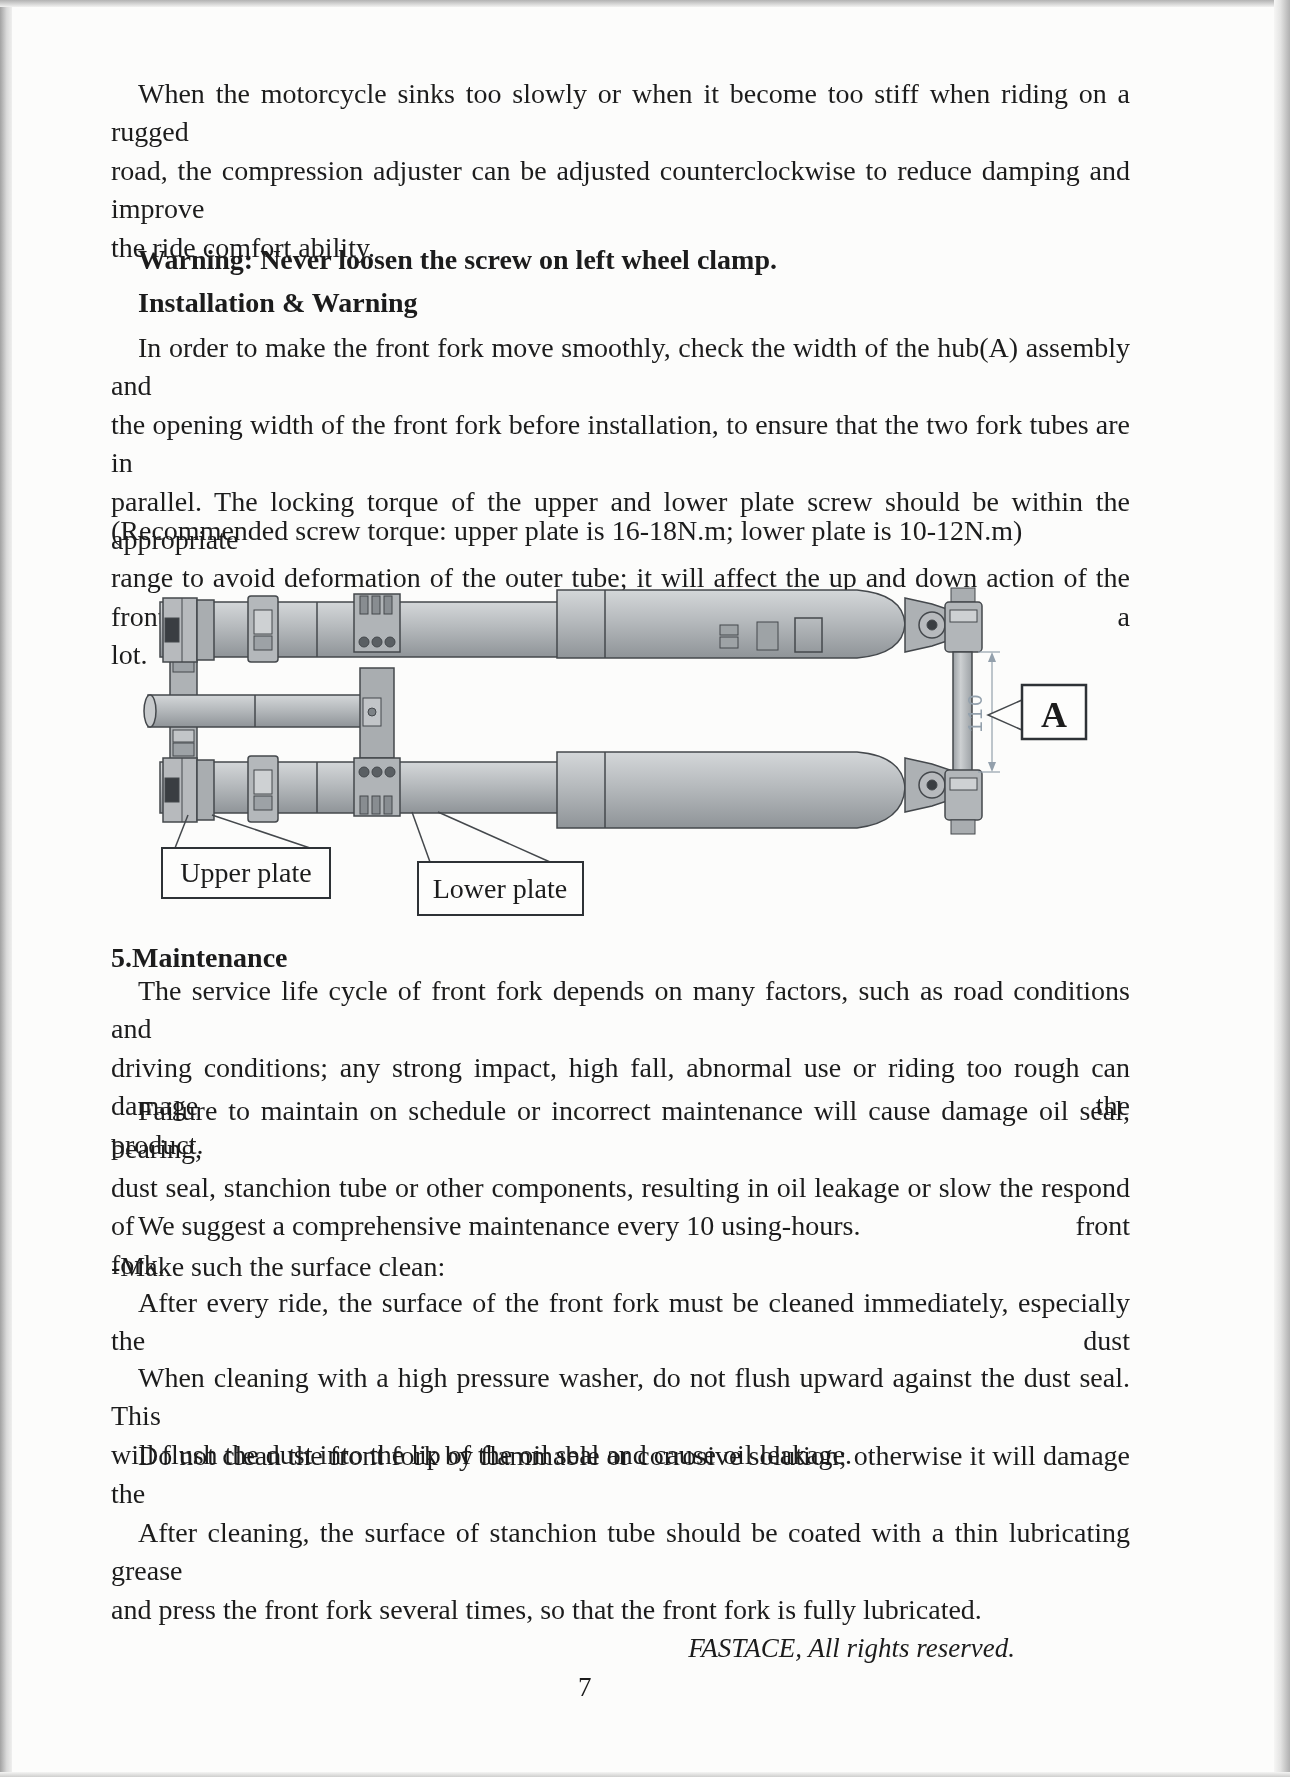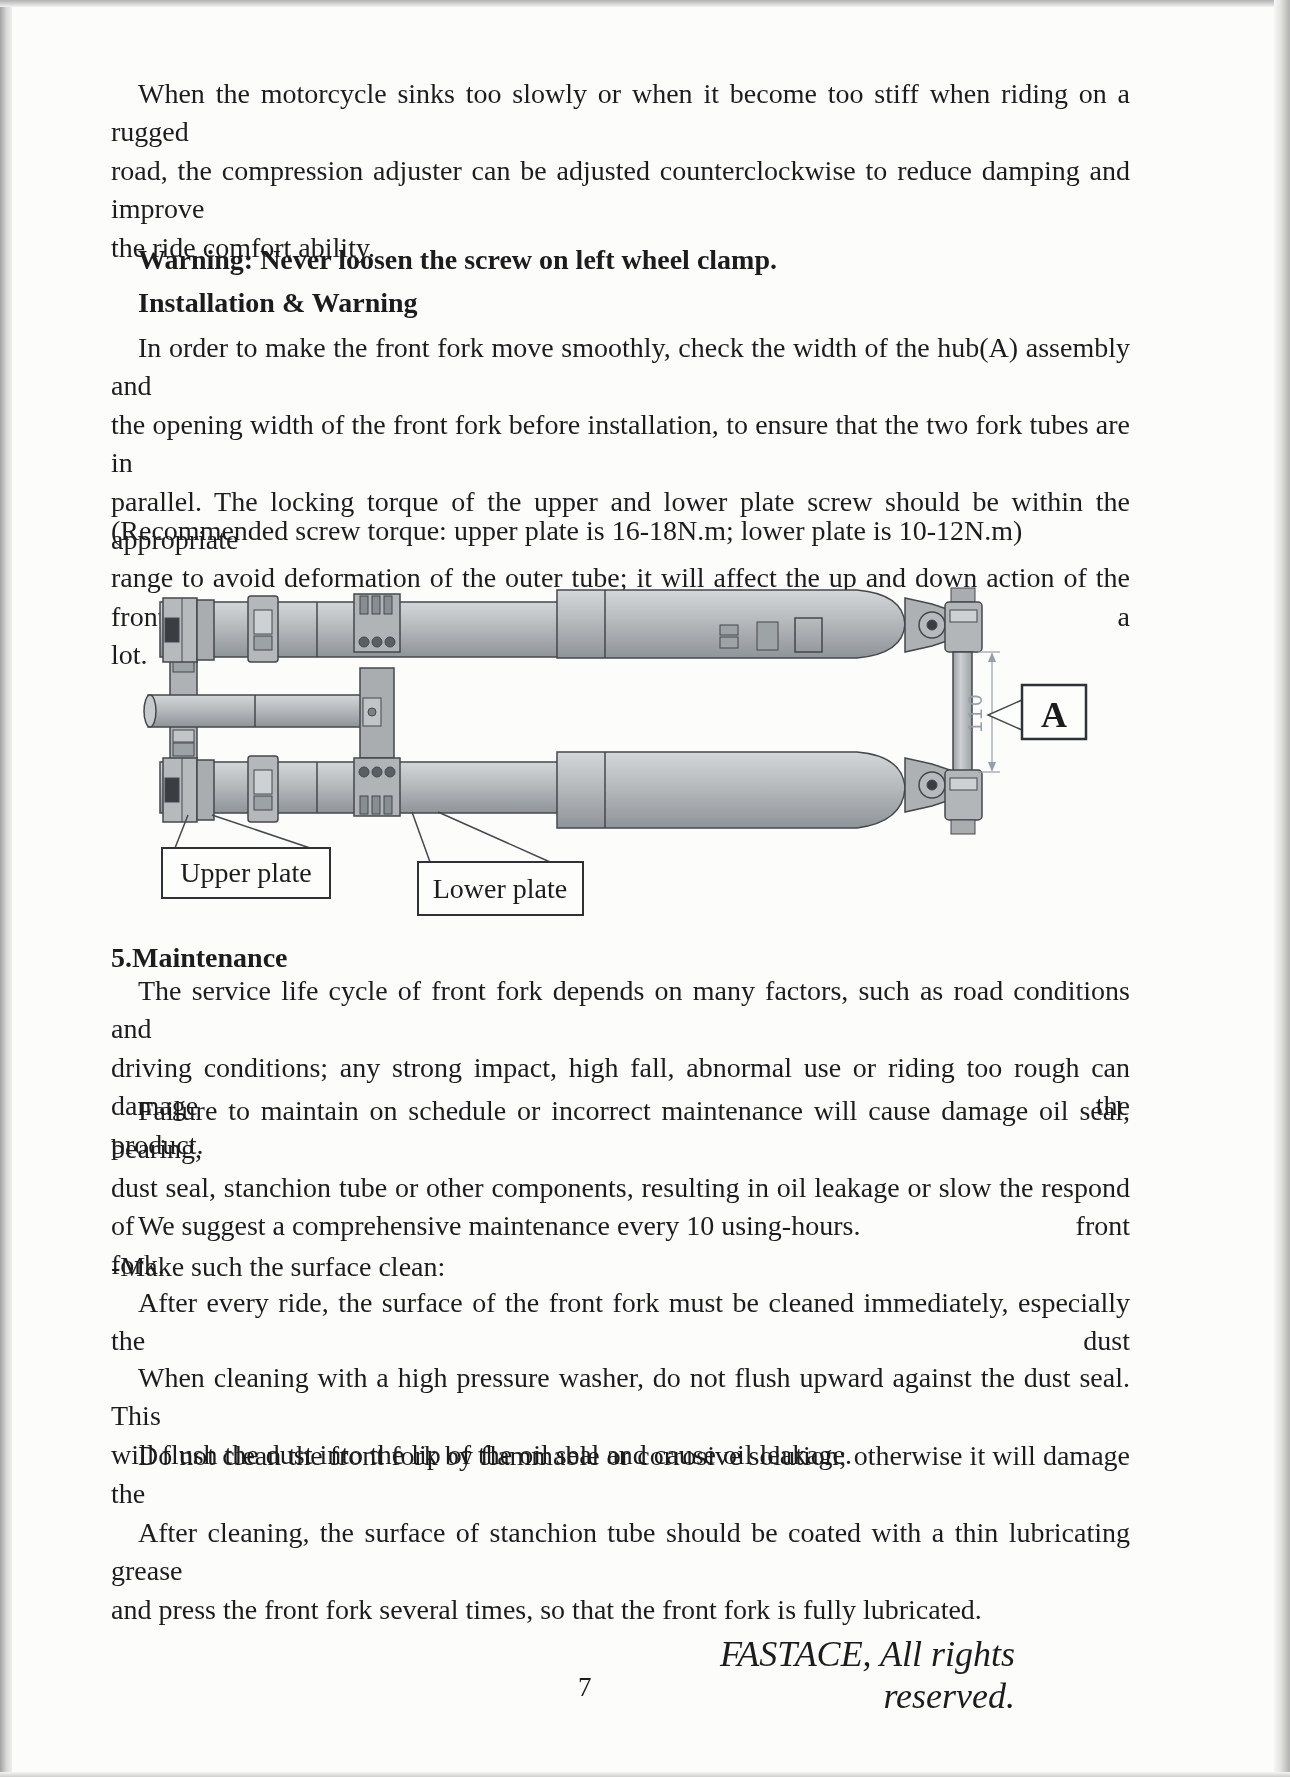--- a/index.html
+++ b/index.html
@@ -38,21 +38,21 @@
   .p-afterride{top:1284px;}
   .p-washer{top:1359px;}
   .p-solvent{top:1437px;}
   .p-grease{top:1514px;}
   .h-maint .sec-title{}
 
   .diagram{position:absolute;left:120px;top:580px;width:980px;height:350px;}
   .diagram svg{display:block;width:100%;height:100%;}
 
   .footer-credit{position:absolute;left:600px;top:1633px;width:415px;
-    font-size:36px;font-style:italic;text-align:right;}
+    font-size:27px;font-style:italic;text-align:right;}
   .page-number{position:absolute;left:578px;top:1672px;font-size:27px;}
 
   svg text.boxlabel{font-family:"Liberation Serif",serif;font-size:28px;fill:#1c1c1c;text-anchor:middle;}
   svg text.callout{font-family:"Liberation Serif",serif;font-size:36px;font-weight:bold;fill:#1c1c1c;text-anchor:middle;}
   svg text.dim{font-family:"Liberation Sans",sans-serif;font-size:20px;fill:#93a0ac;letter-spacing:3px;text-anchor:middle;}
 </style>
 </head>
 <body>
 
 <div class="edge-left"></div>

